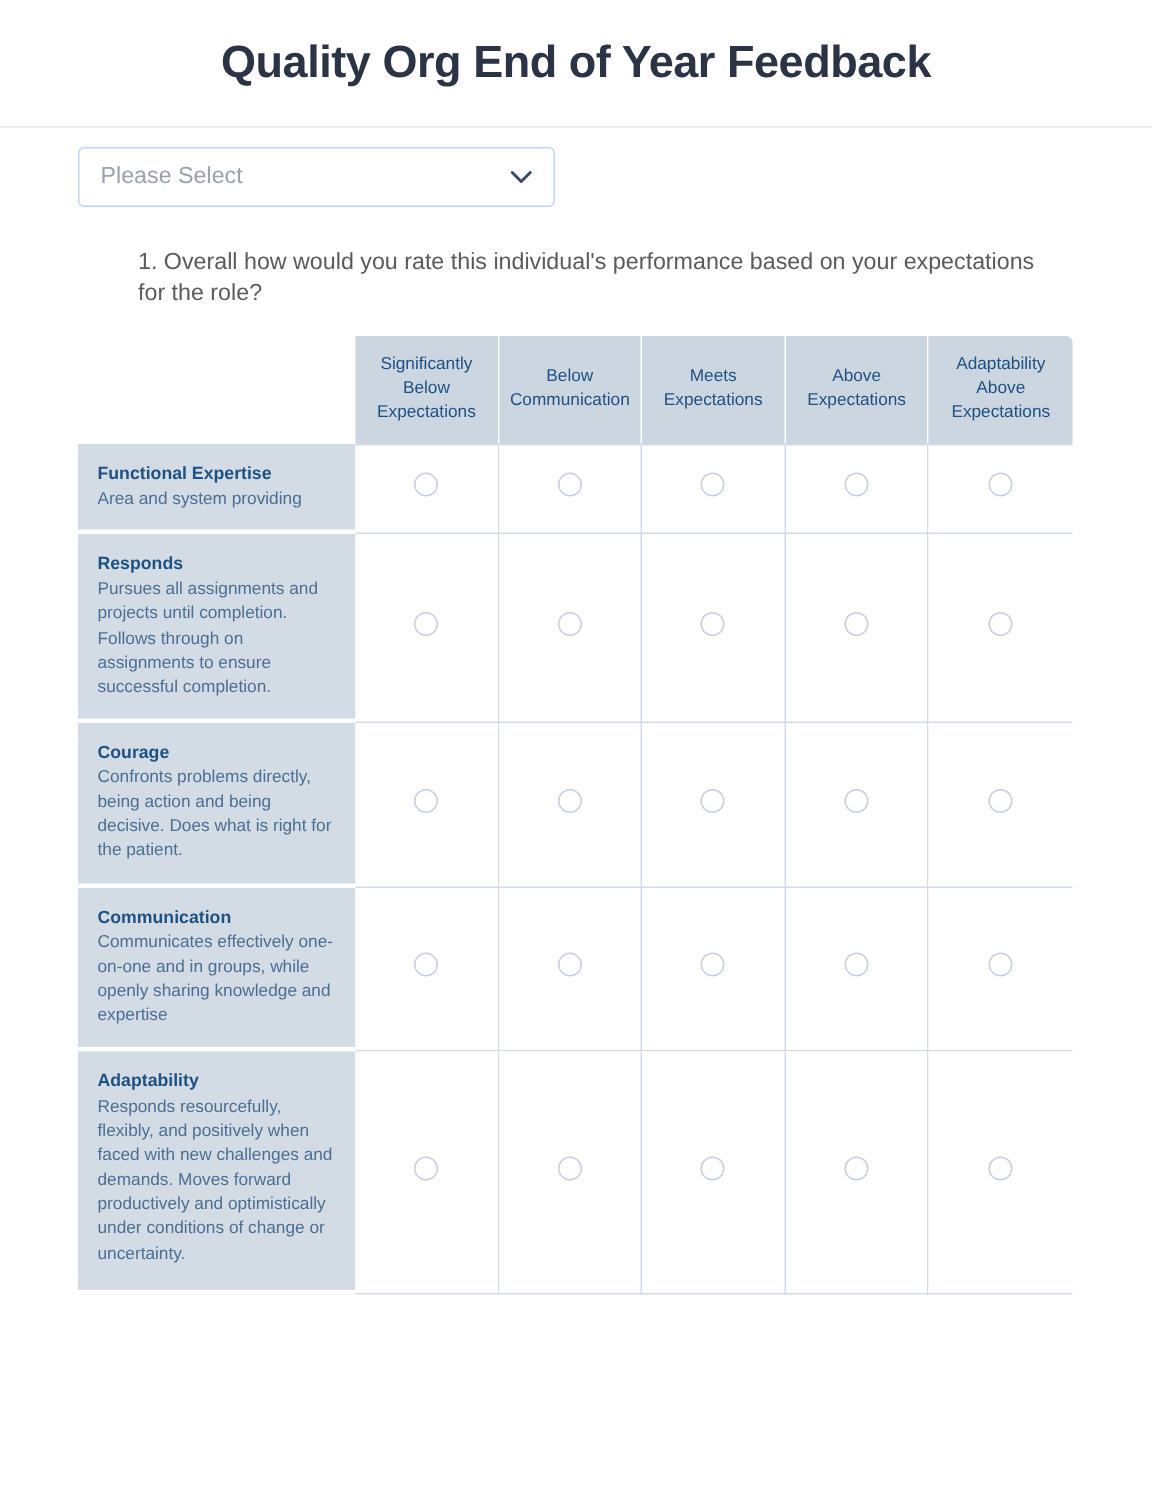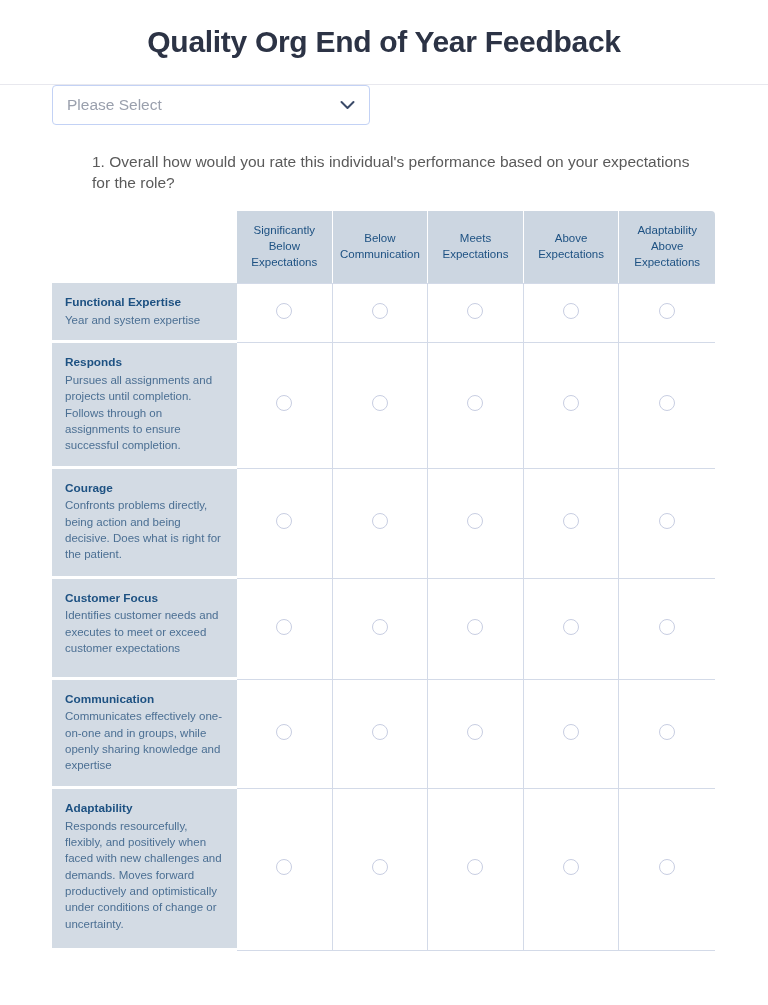--- a/index.html
+++ b/index.html
@@ -36,20 +36,21 @@
 
   .field-label {
     font-size: 15.5px;
     color: #5a5a5a;
     margin-top: 45px;
     line-height: 1.3;
   }
 
   
   .select-wrap {
+    margin-top: 13px;
     width: 318px;
     height: 40px;
     border: 1px solid #c3d2f5;
     border-radius: 4px;
     background: #ffffff;
     display: flex;
     align-items: center;
     position: relative;
     cursor: pointer;
   }
@@ -196,21 +197,21 @@
           <th class="opt-head">Meets Expectations</th>
           <th class="opt-head">Above Expectations</th>
           <th class="opt-head">Adaptability Above Expectations</th>
         </tr>
       </thead>
       <tbody>
 
         <tr class="matrix-row">
           <td class="row-label">
             <div class="rl-title">Functional Expertise</div>
-            <div class="rl-desc">Year and system expertise</div>
+            <div class="rl-desc">Area and system providing</div>
           </td>
           <td class="opt-cell" style="height:57px"><span class="radio"></span></td>
           <td class="opt-cell"><span class="radio"></span></td>
           <td class="opt-cell"><span class="radio"></span></td>
           <td class="opt-cell"><span class="radio"></span></td>
           <td class="opt-cell"><span class="radio"></span></td>
         </tr>
 
         <tr class="matrix-row">
           <td class="row-label">
@@ -229,31 +230,20 @@
             <div class="rl-title">Courage</div>
             <div class="rl-desc">Confronts problems directly, being action and being decisive. Does what is right for the patient.</div>
           </td>
           <td class="opt-cell" style="height:110px"><span class="radio"></span></td>
           <td class="opt-cell"><span class="radio"></span></td>
           <td class="opt-cell"><span class="radio"></span></td>
           <td class="opt-cell"><span class="radio"></span></td>
           <td class="opt-cell"><span class="radio"></span></td>
         </tr>
 
-        <tr class="matrix-row">
-          <td class="row-label">
-            <div class="rl-title">Customer Focus</div>
-            <div class="rl-desc">Identifies customer needs and executes to meet or exceed customer expectations</div>
-          </td>
-          <td class="opt-cell" style="height:101px"><span class="radio"></span></td>
-          <td class="opt-cell"><span class="radio"></span></td>
-          <td class="opt-cell"><span class="radio"></span></td>
-          <td class="opt-cell"><span class="radio"></span></td>
-          <td class="opt-cell"><span class="radio"></span></td>
-        </tr>
 
         <tr class="matrix-row">
           <td class="row-label">
             <div class="rl-title">Communication</div>
             <div class="rl-desc">Communicates effectively one-on-one and in groups, while openly sharing knowledge and expertise</div>
           </td>
           <td class="opt-cell" style="height:101px"><span class="radio"></span></td>
           <td class="opt-cell"><span class="radio"></span></td>
           <td class="opt-cell"><span class="radio"></span></td>
           <td class="opt-cell"><span class="radio"></span></td>

